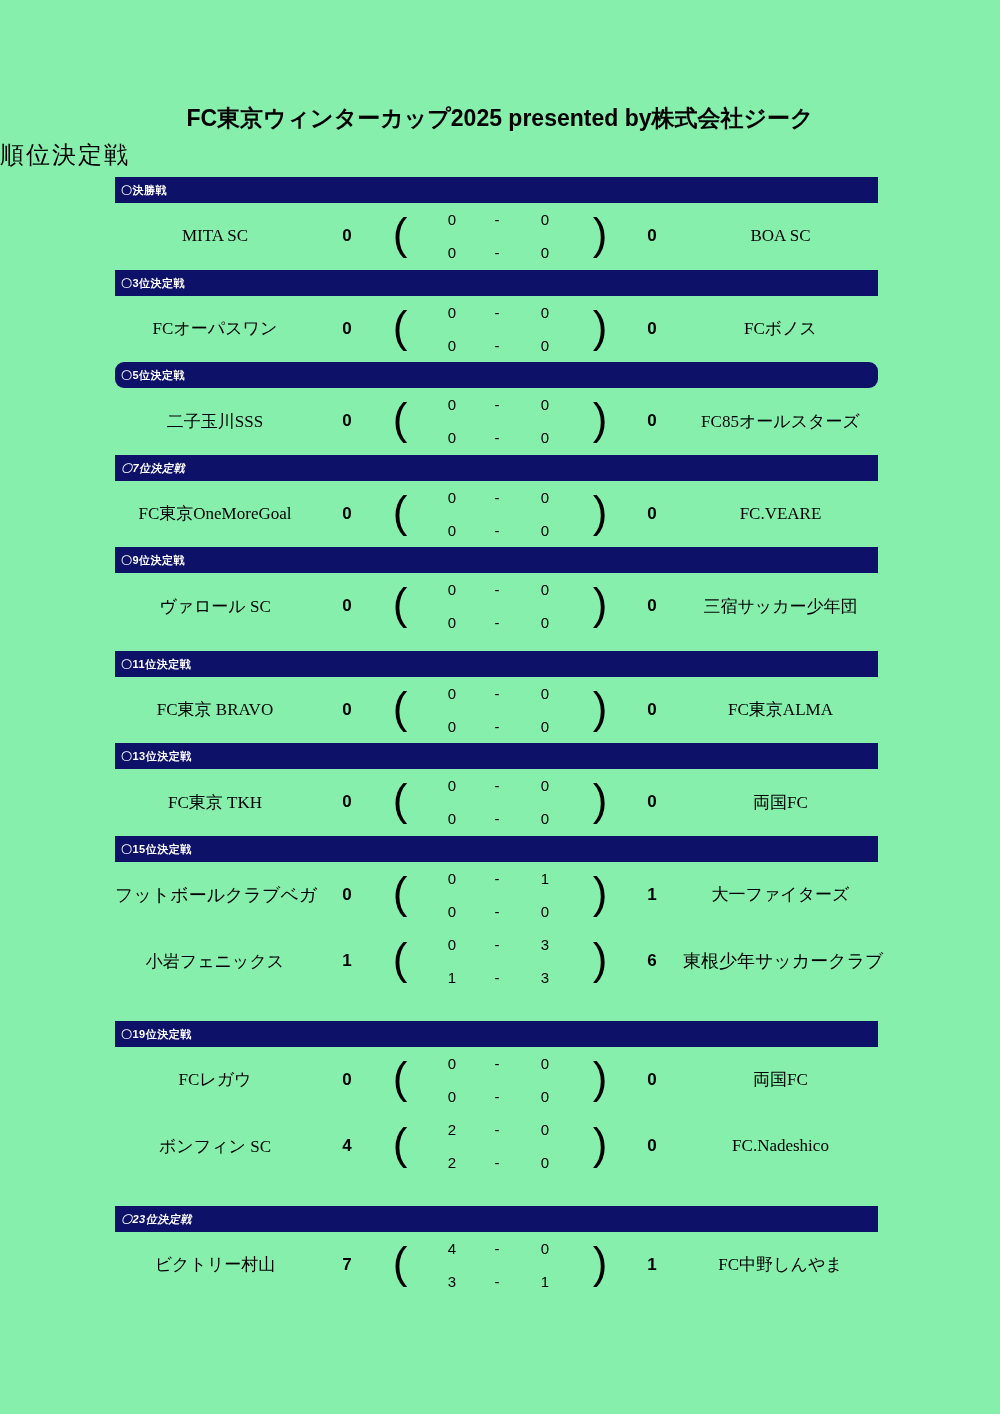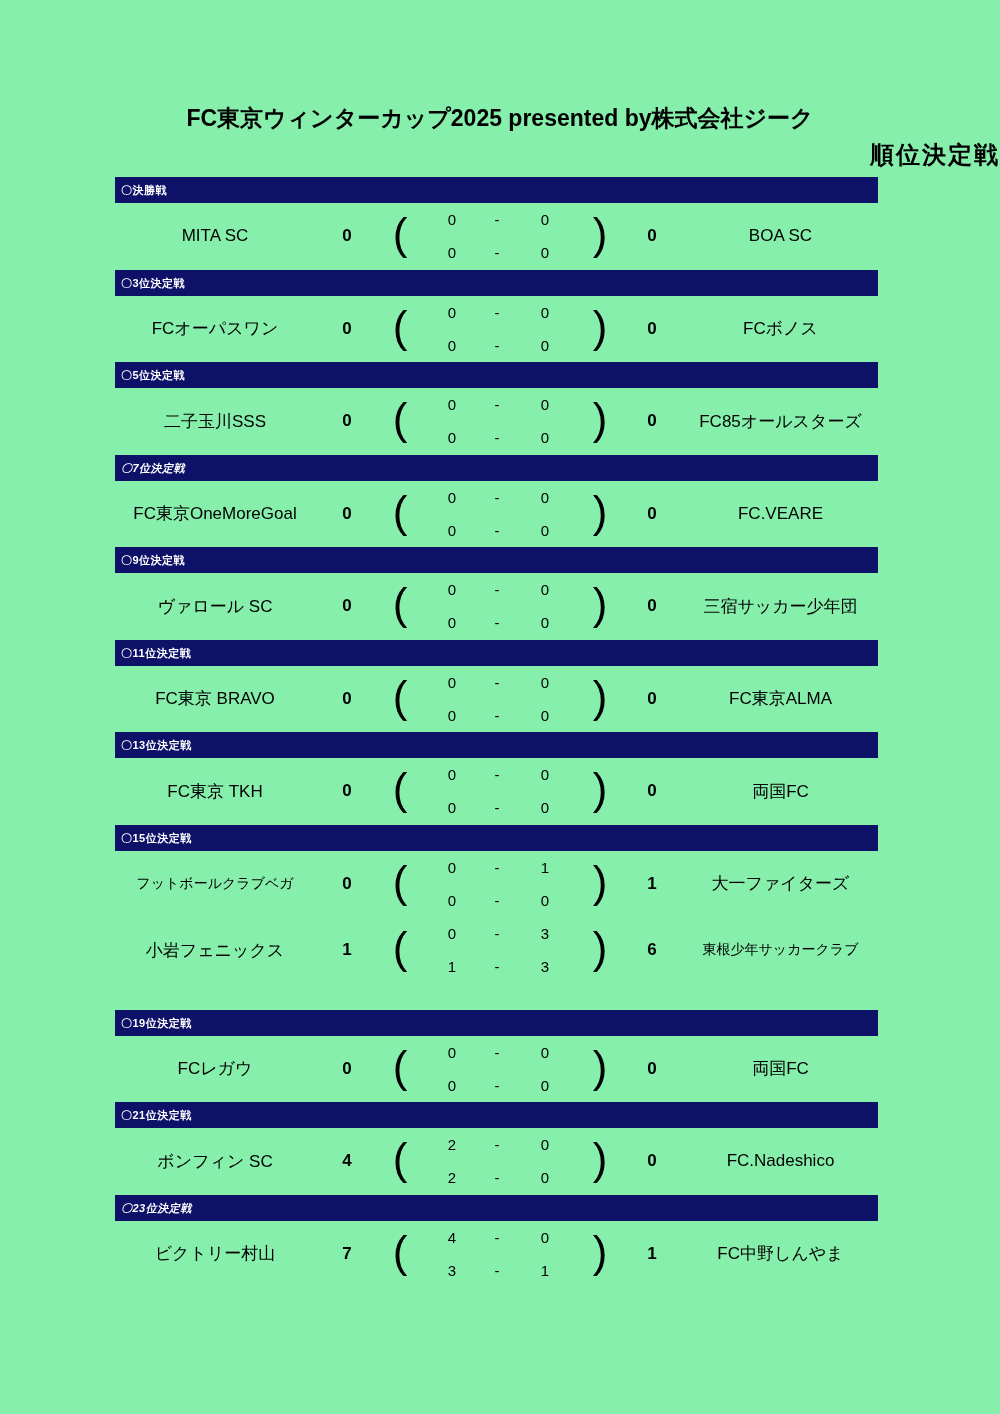--- a/index.html
+++ b/index.html
@@ -7,39 +7,39 @@
     position:relative;width:996px;height:1414px;background:#86efac;
     font-family:"Liberation Sans","DejaVu Sans",sans-serif;color:#000;
     overflow:hidden;
     padding-left:30px;
   }
   .title{
     position:absolute;top:103px;left:0;width:1000px;text-align:center;
     font-size:23px;font-weight:bold;white-space:nowrap;
   }
   .subtitle{
-    position:absolute;top:139px;left:0;width:1000px;text-align:right;
-    font-size:24px;font-weight:bold;letter-spacing:2px;white-space:nowrap;
+    position:absolute;top:139px;left:0;width:1000px;text-align:left;
+    font-size:24px;font-weight:normal;letter-spacing:2px;white-space:nowrap;
   }
   .sections{position:absolute;left:115px;top:177px;width:763px;}
   .section{height:92.5px;}
   .bar{
     height:26px;line-height:26px;background:#0e1168;color:#ffffff;
     font-size:11px;font-weight:bold;padding-left:6px;box-sizing:border-box;
     letter-spacing:0.5px;white-space:nowrap;
   }
   .match{
     height:66.5px;display:grid;
     grid-template-columns:200px 64px 42px 158px 42px 62px 1fr;
     align-items:center;
   }
   .team{
-    text-align:center;font-size:17px;white-space:nowrap;overflow:visible;
-  }
-  .team.small{font-size:14px;}
+    text-align:center;font-size:17px;white-space:nowrap;overflow:visible;font-family:Liberation Serif, serif;
+  }
+  .team.small{font-size:18px;}
   .total{text-align:center;font-size:17px;font-weight:bold;}
   .paren{
     text-align:center;font-size:44px;font-weight:400;line-height:60px;
     position:relative;top:-2px;
   }
   .halves{
     display:grid;grid-template-columns:62px 28px 68px;
     grid-template-rows:33px 33px;align-items:center;
   }
   .halves span{text-align:center;font-size:15px;display:block;}
@@ -87,21 +87,21 @@
           <span>-</span>
           <span>0</span>
         </div>
         <div class="paren">)</div>
         <div class="total">0</div>
         <div class="team">FCボノス</div>
       </div>
     </div>
 
     <div class="section">
-      <div class="bar" style="background: rgb(14, 17, 104); color: rgb(255, 255, 255);">〇5位決定戦</div>
+      <div class="bar" style="background: rgb(14, 17, 104); color: rgb(255, 255, 255); border-radius: 9px;">〇5位決定戦</div>
       <div class="match">
         <div class="team">二子玉川SSS</div>
         <div class="total">0</div>
         <div class="paren">(</div>
         <div class="halves">
           <span>0</span>
           <span>-</span>
           <span>0</span>
           <span>0</span>
           <span>-</span>
@@ -147,21 +147,21 @@
           <span>-</span>
           <span>0</span>
         </div>
         <div class="paren">)</div>
         <div class="total">0</div>
         <div class="team">三宿サッカー少年団</div>
       </div>
     </div>
 
     <div class="section">
-      <div class="bar" style="background: rgb(14, 17, 104); color: rgb(255, 255, 255);">〇11位決定戦</div>
+      <div class="bar" style="background: rgb(14, 17, 104); color: rgb(255, 255, 255); margin-top: 11px;">〇11位決定戦</div>
       <div class="match">
         <div class="team">FC東京 BRAVO</div>
         <div class="total">0</div>
         <div class="paren">(</div>
         <div class="halves">
           <span>0</span>
           <span>-</span>
           <span>0</span>
           <span>0</span>
           <span>-</span>
@@ -246,21 +246,20 @@
           <span>-</span>
           <span>0</span>
         </div>
         <div class="paren">)</div>
         <div class="total">0</div>
         <div class="team">両国FC</div>
       </div>
     </div>
 
     <div class="section">
-      <div class="bar" style="background: rgb(14, 17, 104); color: rgb(255, 255, 255);">〇21位決定戦</div>
       <div class="match">
         <div class="team">ボンフィン SC</div>
         <div class="total">4</div>
         <div class="paren">(</div>
         <div class="halves">
           <span>2</span>
           <span>-</span>
           <span>0</span>
           <span>2</span>
           <span>-</span>

